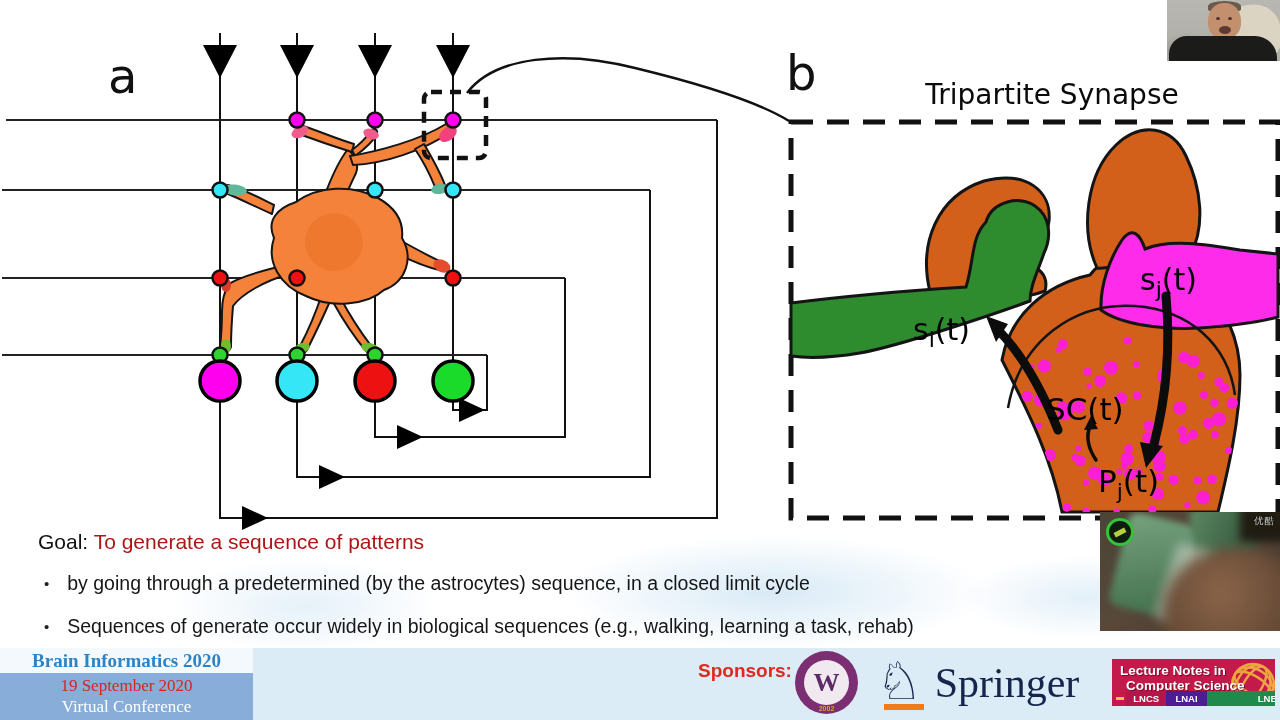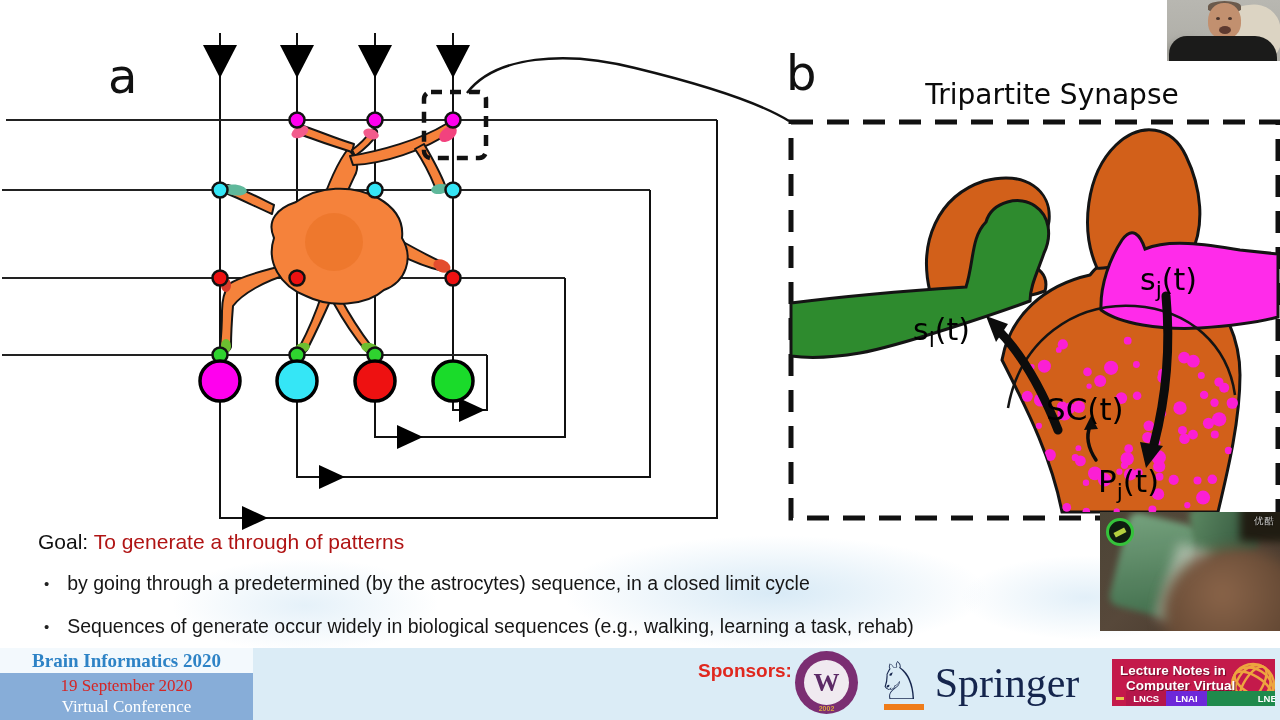--- a/index.html
+++ b/index.html
@@ -47,21 +47,21 @@
   .lncs{position:absolute;left:1112px;top:11px;width:163px;height:47px;background:#c41a4b;overflow:hidden;}
   .lncs-l1{position:absolute;left:8px;top:4px;font-size:13.5px;font-weight:bold;color:#fff;
            text-shadow:1px 1px 1px #6e0a28;white-space:nowrap;}
   .lncs-l2{position:absolute;left:14px;top:19px;font-size:13.5px;font-weight:bold;color:#fff;
            text-shadow:1px 1px 1px #6e0a28;white-space:nowrap;}
   .lncs-dashes{position:absolute;left:4px;right:4px;top:38px;height:3px;
      background:repeating-linear-gradient(90deg,#e8c84a 0 8px,rgba(0,0,0,0) 8px 14px);}
   .lncs-tags{position:absolute;left:14px;bottom:0;width:100%;height:15px;display:flex;}
   .lncs-tag{flex:1;display:flex;align-items:center;justify-content:center;
             font-size:9.5px;font-weight:bold;color:#fff;}
-  .tag-lncs{background:#b5164a;} .tag-lnai{background:#6d28d9;} .tag-lnbi{background:#1f8a4c;padding-left:42px;}
+  .tag-lncs{background:#b5164a;} .tag-lnai{background:#4c1d95;} .tag-lnbi{background:#1f8a4c;padding-left:42px;}
   .lncs-globe{position:absolute;right:-4px;top:-2px;}
   
   .webcam{position:absolute;left:1167px;top:0;width:113px;height:61px;overflow:hidden;
           background:linear-gradient(180deg,#b8b7b1,#adaca5);}
   .cam-chair{position:absolute;left:50px;top:5px;width:64px;height:60px;background:#dcd4c3;
              border-radius:50% 42% 42% 50%;transform:rotate(-6deg);}
   .cam-shadow{position:absolute;left:0px;top:40px;width:40px;height:25px;background:#8f8e88;
               border-radius:50%;filter:blur(4px);}
   .cam-shirt{position:absolute;left:2px;top:36px;width:108px;height:27px;background:#1b1b1a;
              border-radius:18px 22px 0 0;}
@@ -303,21 +303,21 @@
       </g>
 
       <text x="913" y="340" font-size="30" fill="#000"><tspan>s</tspan><tspan dy="7" font-size="22">i</tspan><tspan dy="-7">(t)</tspan></text>
       <text x="1140" y="290" font-size="30" fill="#000"><tspan>s</tspan><tspan dy="7" font-size="22">j</tspan><tspan dy="-7">(t)</tspan></text>
       <text x="1046" y="420" font-size="31" fill="#000">SC(t)</text>
       <text x="1098" y="492" font-size="31" fill="#000"><tspan>P</tspan><tspan dy="7" font-size="22">j</tspan><tspan dy="-7">(t)</tspan></text>
     </g>
   </svg>
 
   <div class="goal">
-    <span>Goal: </span><span class="hl">To generate a through of patterns</span>
+    <span>Goal: </span><span class="hl">To generate a sequence of patterns</span>
   </div>
   <div class="bullet-row b1">
     <span class="glyph">•</span>
     <span>by going through a predetermined (by the astrocytes) sequence, in a closed limit cycle</span>
   </div>
   <div class="bullet-row b2">
     <span class="glyph">•</span>
     <span>Sequences of generate occur widely in biological sequences (e.g., walking, learning a task, rehab)</span>
   </div>
 
@@ -350,21 +350,21 @@
       <svg class="lncs-globe" width="52" height="58" viewBox="0 0 52 58">
         <g transform="rotate(32 26 28)" fill="none" stroke="#eda53f" stroke-width="2.4">
           <circle cx="26" cy="28" r="21"></circle>
           <ellipse cx="26" cy="28" rx="21" ry="9"></ellipse>
           <ellipse cx="26" cy="28" rx="21" ry="16"></ellipse>
           <ellipse cx="26" cy="28" rx="9" ry="21"></ellipse>
           <ellipse cx="26" cy="28" rx="16" ry="21"></ellipse>
         </g>
       </svg>
       <div class="lncs-l1">Lecture Notes in</div>
-      <div class="lncs-l2">Computer Virtual</div>
+      <div class="lncs-l2">Computer Science</div>
       <div class="lncs-dashes"></div>
       <div class="lncs-tags">
         <span class="lncs-tag tag-lncs">LNCS</span>
         <span class="lncs-tag tag-lnai">LNAI</span>
         <span class="lncs-tag tag-lnbi">LNBI</span>
       </div>
     </div>
   </div>
 
   <div class="webcam">

